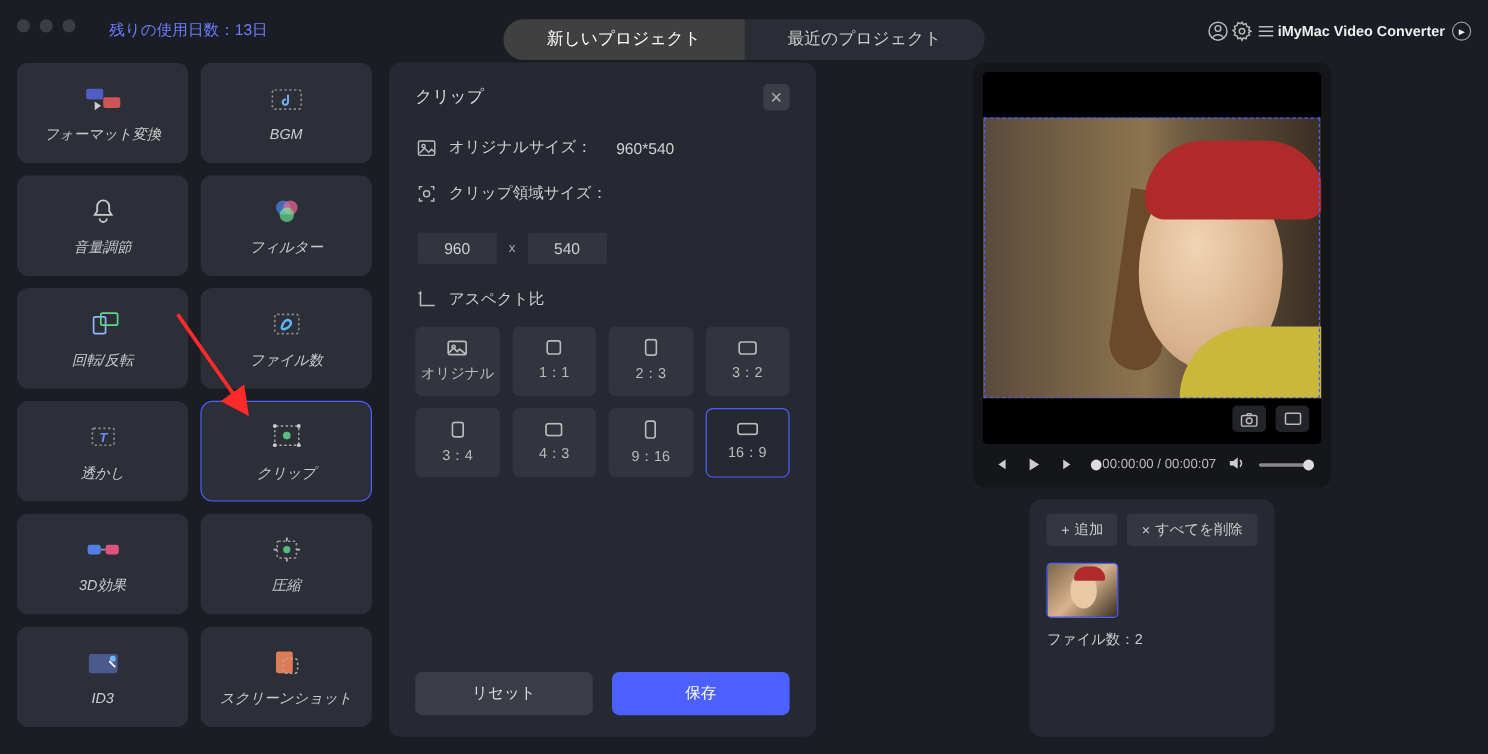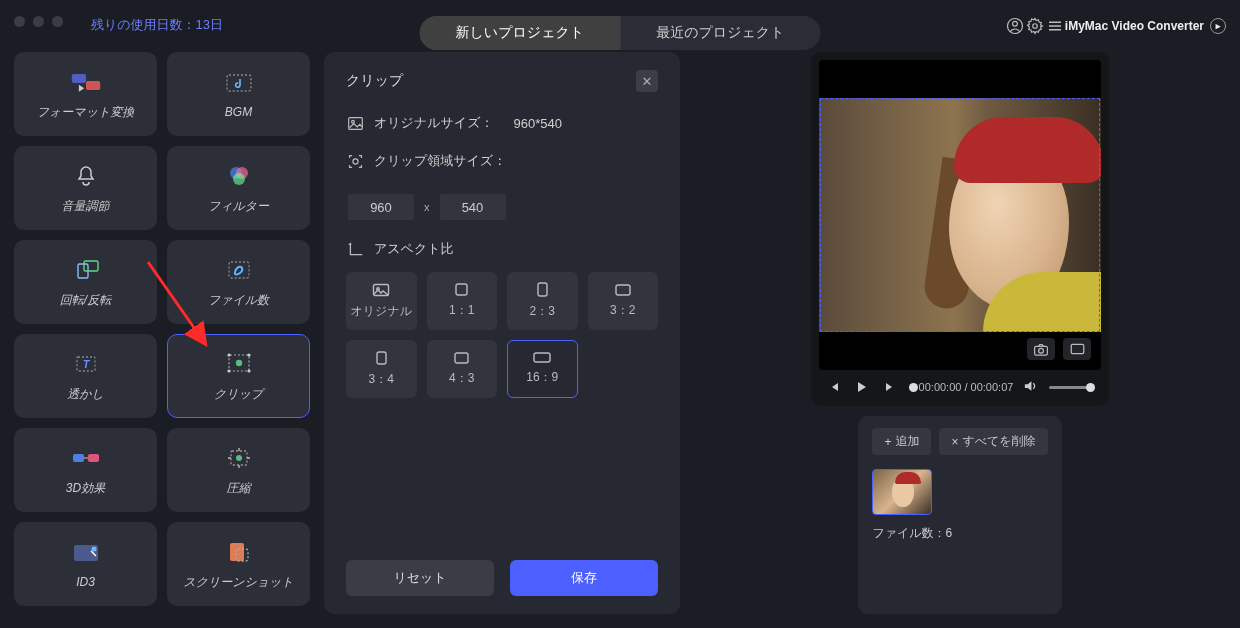--- a/index.html
+++ b/index.html
@@ -335,20 +335,28 @@
           </div>
         <span>3：4</span>
       </div>
       <div class="aspect-btn">
         <div class="aspect-shape">
             <svg width="15" height="12">
               <rect x="1" y="1" width="13" height="10" rx="2" fill="none" stroke="#bbb" stroke-width="1.4"></rect>
             </svg>
           </div>
         <span>4：3</span>
+      </div>
+      <div class="aspect-btn">
+        <div class="aspect-shape">
+            <svg width="10" height="16">
+              <rect x="1" y="1" width="8" height="14" rx="2" fill="none" stroke="#bbb" stroke-width="1.4"></rect>
+            </svg>
+          </div>
+        <span>9：16</span>
       </div>
       <div class="aspect-btn sel">
         <div class="aspect-shape">
             <svg width="18" height="11">
               <rect x="1" y="1" width="16" height="9" rx="2" fill="none" stroke="#bbb" stroke-width="1.4"></rect>
             </svg>
           </div>
         <span>16：9</span>
       </div>
     </div>
@@ -420,21 +428,21 @@
           </div>
         <div class="chip">
             <span>×</span>
             <span>すべてを削除</span>
           </div>
       </div>
       <div class="thumb">
         <div class="thumb-face"></div>
           <div class="thumb-hat"></div>
       </div>
-      <div class="file-count">ファイル数：6</div>
+      <div class="file-count">ファイル数：2</div>
     </div>
   </div>
 </div>
 
 <svg class="arrow-annot" viewBox="0 0 78 100">
   <defs>
       <marker id="ah" markerWidth="8" markerHeight="8" refX="6" refY="4" orient="auto">
         <path d="M0 0L8 4L0 8z" fill="#ff2a2a"></path>
       </marker>
     </defs>

